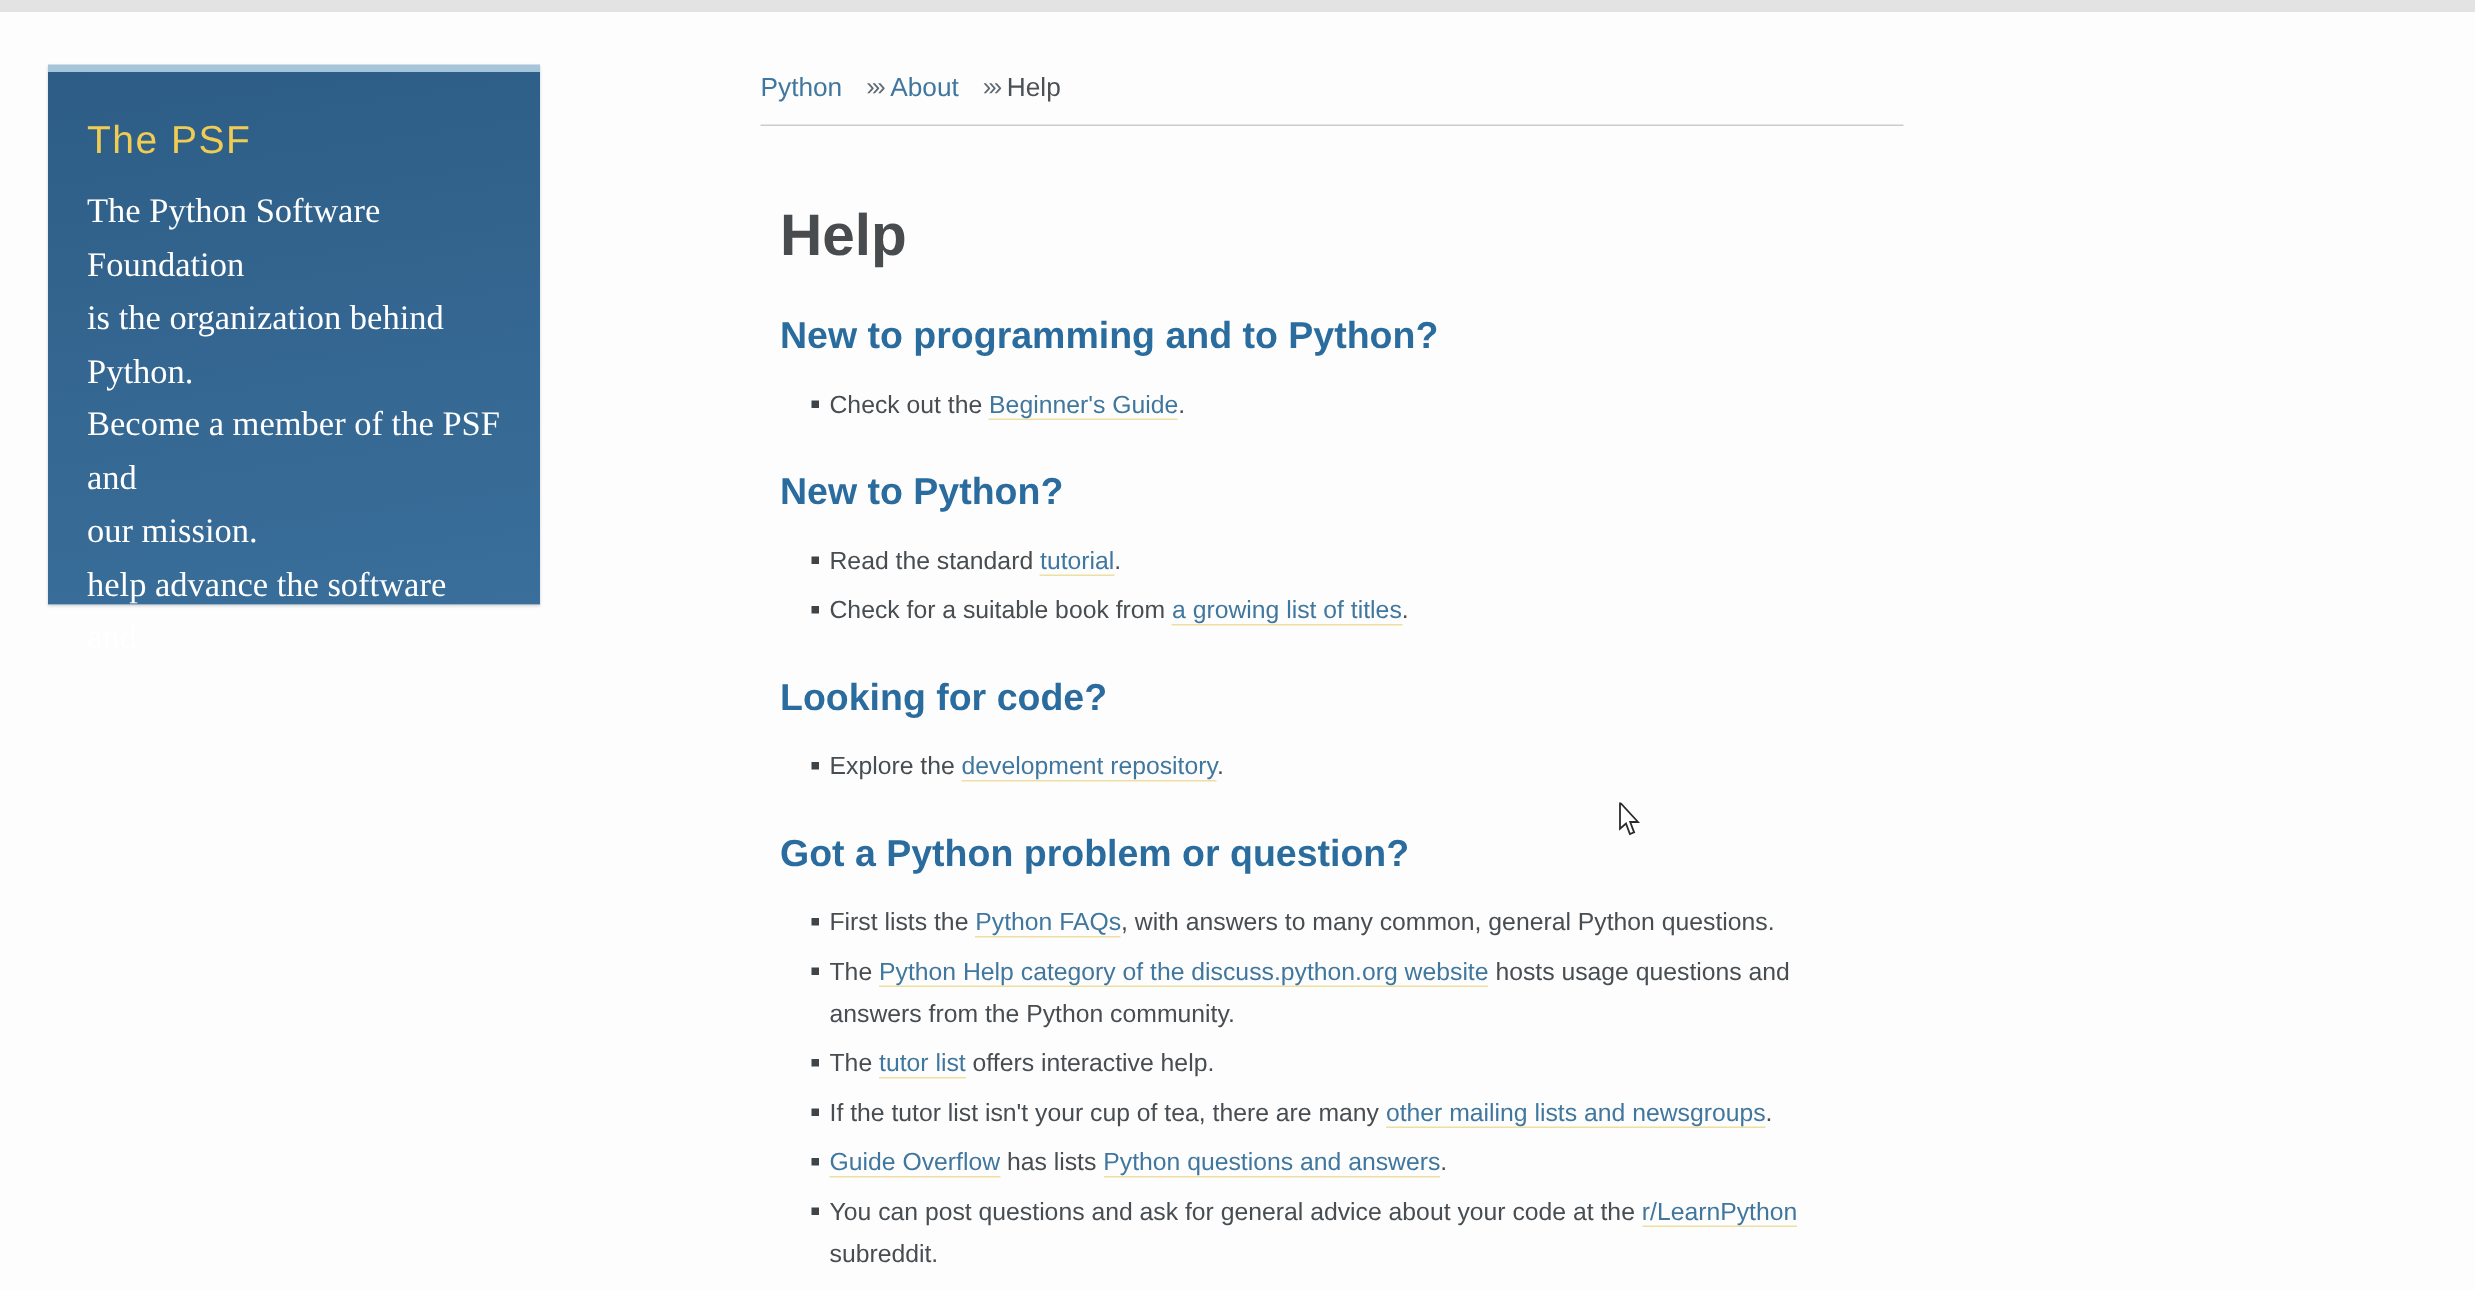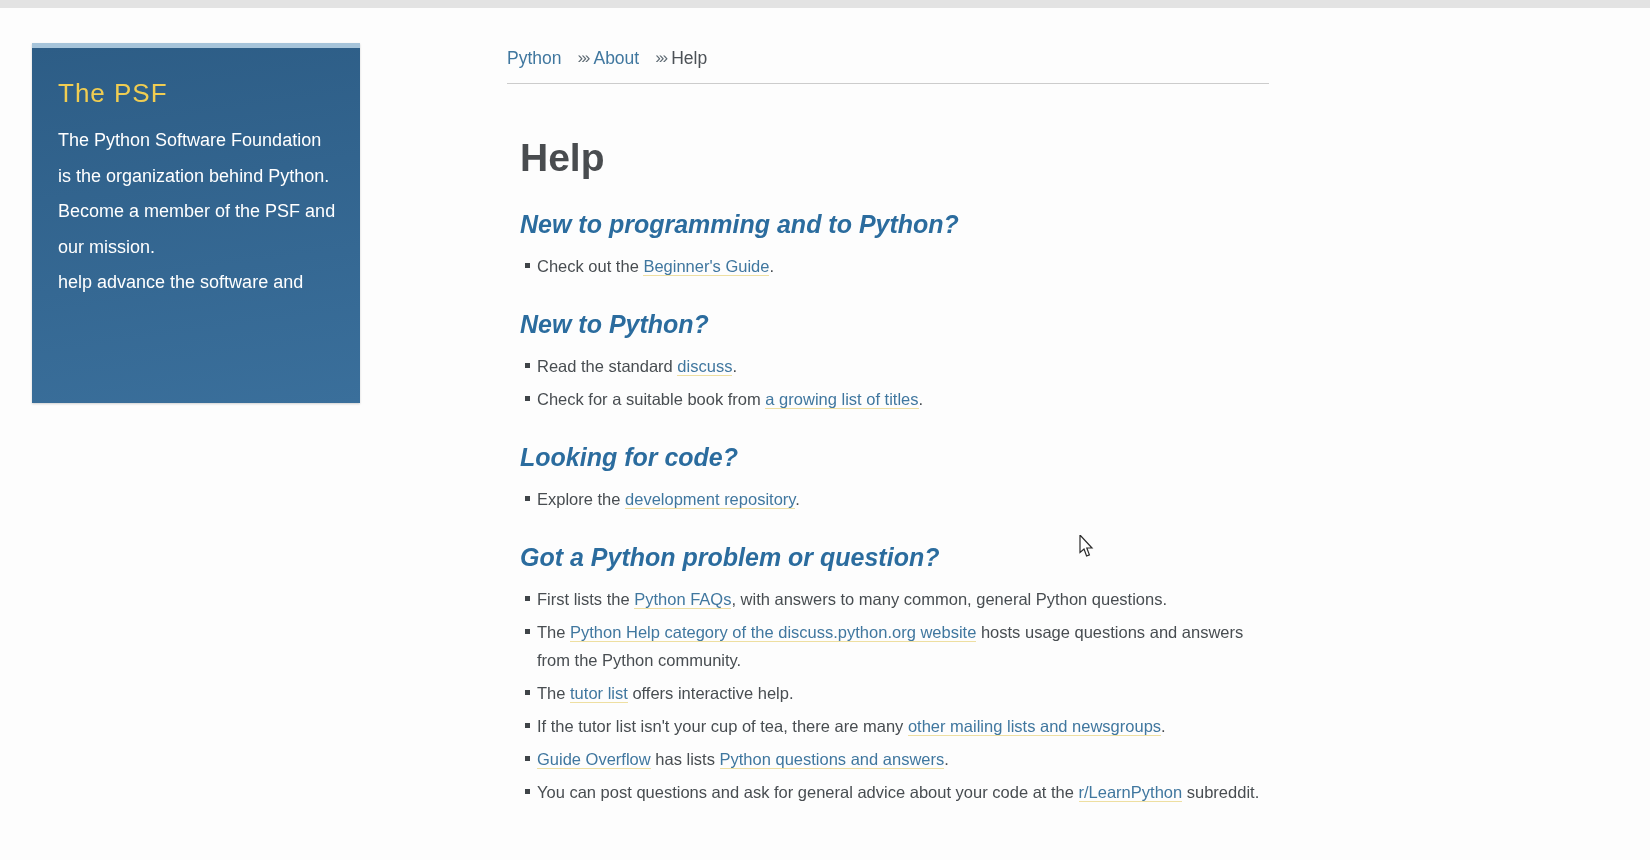--- a/index.html
+++ b/index.html
@@ -28,21 +28,21 @@
     padding: 30px 24px 0 26px;
     box-shadow: 0 1px 2px rgba(0,0,0,.18);
   }
   .psf-title {
     margin: 0 0 14px 0;
     font-size: 26px;
     font-weight: 400;
     letter-spacing: 1px;
     color: var(--psf-title, #f0cd52);
   }
-  .psf-body { font-size: 18px; line-height: 35.5px; color: var(--psf-text, #ffffff); }
+  .psf-body { font-size: 23px; line-height: 35.5px; color: var(--psf-text, #ffffff); font-family: Liberation Serif, serif; }
 
   
   .main-col {
     position: absolute;
     left: 507px; top: 8px;
     width: 762px;
   }
   .breadcrumb {
     padding: 40px 0 14px 0;
     border-bottom: 1px solid var(--rule, #cccccc);
@@ -65,24 +65,23 @@
     line-height: 44px;
     font-weight: 700;
     color: var(--heading, #494c4f);
   }
   h2.section-heading {
     margin: 28px 0 12px 13px;
     font-size: 25px;
     line-height: 32px;
     font-weight: 700;
     color: var(--section-heading, #2b6c9e);
-    font-style: italic;
   }
   ul.section-list {
-    margin: 0; padding: 0 0 0 18px;
+    margin: 16px; padding: 0 0 0 18px;
     list-style: none;
   }
   ul.section-list li {
     position: relative;
     padding-left: 12px;
     margin-bottom: 5px;
     font-size: 16.5px;
     line-height: 28px;
     color: var(--body-text, #484d51);
   }
@@ -126,21 +125,21 @@
 <div class="main-col">
   <nav class="breadcrumb"><a class="bc-link" href="#">Python</a><span class="bc-sep">›››</span><a class="bc-link" href="#">About</a><span class="bc-sep">›››</span><span class="bc-current">Help</span></nav>
   <h1 class="page-title">Help</h1>
   <div>
       <h2 class="section-heading">New to programming and to Python?</h2>
       <ul class="section-list">
         <li><span>Check out the </span><a class="content-link" href="#">Beginner's Guide</a><span>.</span></li>
       </ul>
       <h2 class="section-heading">New to Python?</h2>
       <ul class="section-list">
-        <li><span>Read the standard </span><a class="content-link" href="#">discuss</a><span>.</span></li>
+        <li><span>Read the standard </span><a class="content-link" href="#">tutorial</a><span>.</span></li>
         <li><span>Check for a suitable book from </span><a class="content-link" href="#">a growing list of titles</a><span>.</span></li>
       </ul>
       <h2 class="section-heading">Looking for code?</h2>
       <ul class="section-list">
         <li><span>Explore the </span><a class="content-link" href="#">development repository</a><span>.</span></li>
       </ul>
       <h2 class="section-heading">Got a Python problem or question?</h2>
       <ul class="section-list">
         <li><span>First lists the </span><a class="content-link" href="#">Python FAQs</a><span>, with answers to many common, general Python questions.</span></li>
         <li><span>The </span><a class="content-link" href="#">Python Help category of the discuss.python.org website</a><span> hosts usage questions and answers from the Python community.</span></li>

